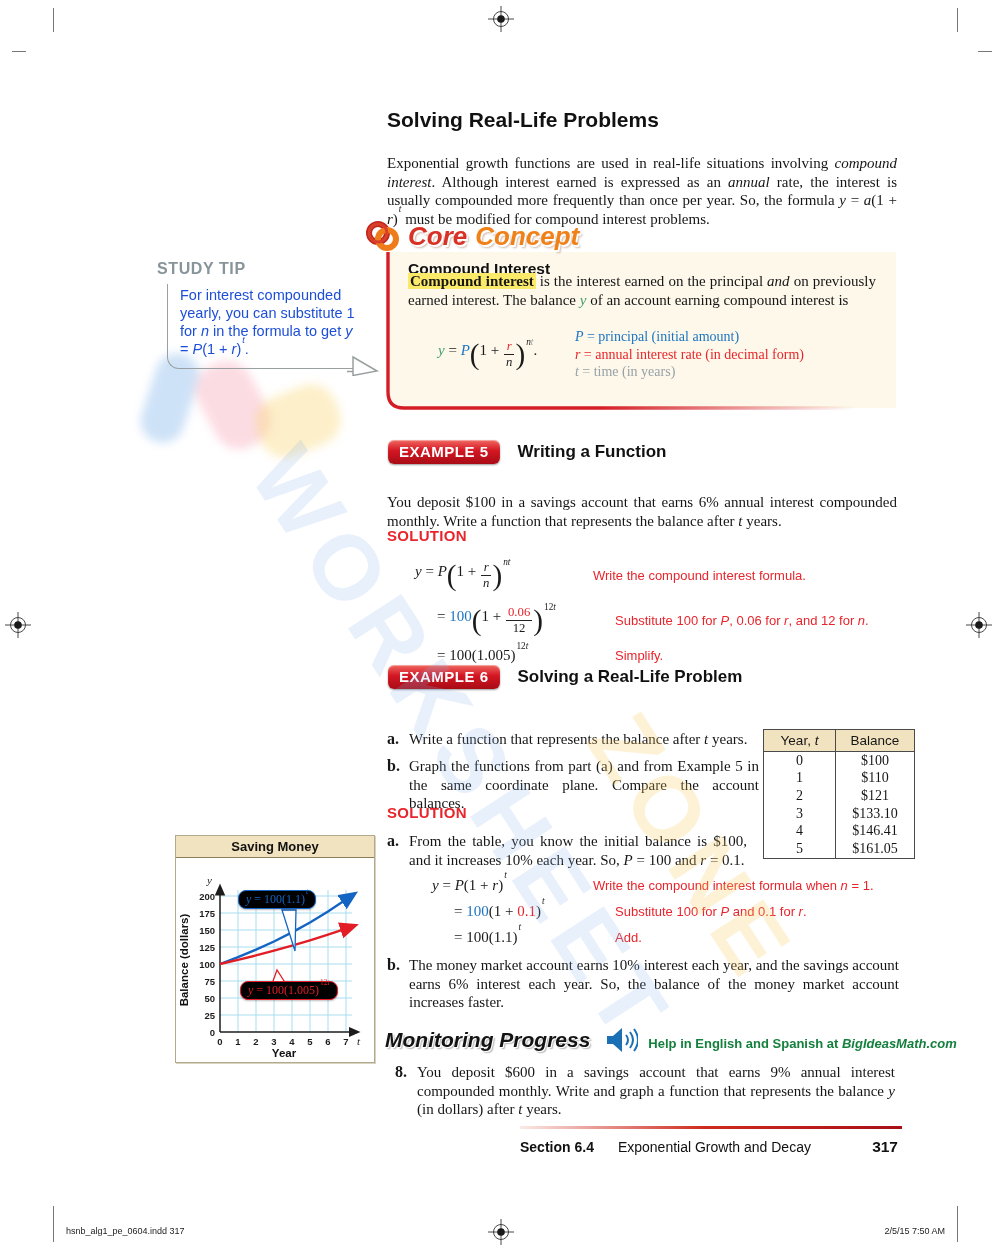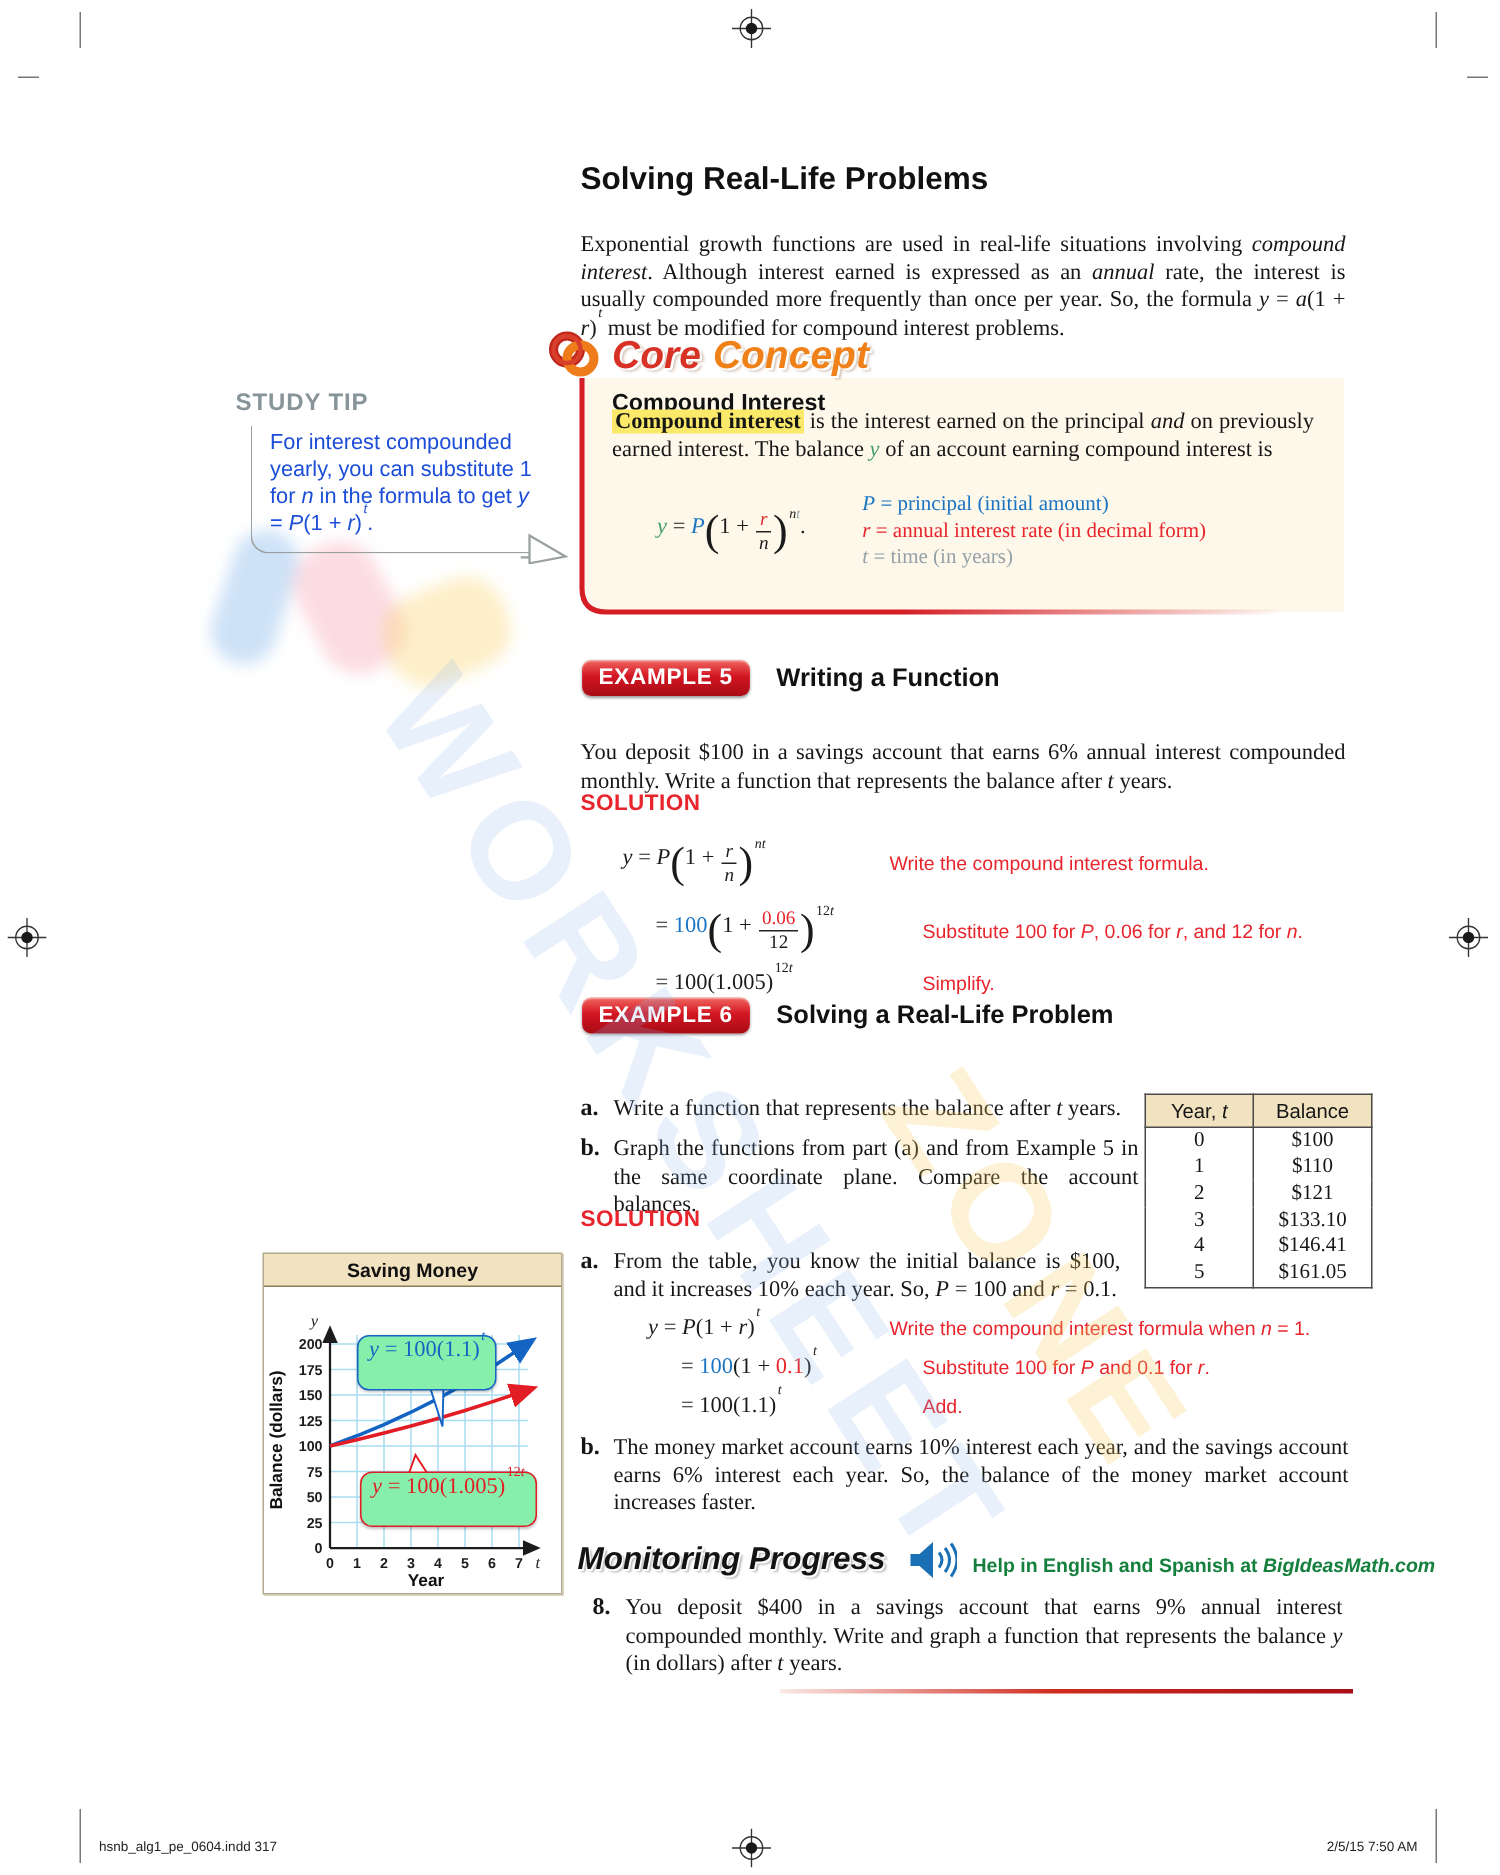--- a/index.html
+++ b/index.html
@@ -110,22 +110,22 @@
   .graph-body{position:relative;width:196px;height:203px;}
   #graph-svg{position:absolute;left:0;top:0;z-index:1;}
   #graph-svg .grid{stroke:#a9ddf0;stroke-width:1;}
   #graph-svg .axis{stroke:#1c1c1c;stroke-width:1.5;}
   #graph-svg .tick{font-family:"Liberation Sans",sans-serif;font-size:9.5px;font-weight:600;fill:#1c1c1c;}
   #graph-svg .ty{text-anchor:end;}
   #graph-svg .tx{text-anchor:middle;}
   #graph-svg .letter{font-family:"Liberation Serif",serif;font-style:italic;font-size:11px;fill:#1c1c1c;}
   #graph-svg .axis-title{font-family:"Liberation Sans",sans-serif;font-weight:bold;font-size:11.5px;fill:#111;text-anchor:middle;}
   .tails{position:absolute;left:0;top:0;z-index:2;pointer-events:none;}
-  .callout{position:absolute;z-index:3;background:#86efac;border-radius:8px;padding:1px 7px 17px 7px;
-      font-size:15px;white-space:nowrap;box-shadow:0 1px 2px rgba(0,0,0,0.25);}
+  .callout{position:absolute;z-index:3;background:#000000;border-radius:8px;padding:1px 7px 1px 7px;
+      font-size:12px;white-space:nowrap;box-shadow:0 1px 2px rgba(0,0,0,0.25);}
   .cblue{left:62px;top:32px;border:1.6px solid #1464c3;color:#1464c3;}
   .cred{left:64px;top:123px;border:1.6px solid #e21d25;color:#e21d25;}
 
   
   .mp-row{position:absolute;left:385px;top:1026px;display:flex;align-items:center;z-index:2;}
   .mp-title{font-family:"Liberation Sans",sans-serif;font-weight:bold;font-style:italic;font-size:21px;color:#131313;
       text-shadow:1px 1px 0 #fff,2px 2px 1.5px rgba(0,0,0,0.3);}
   .mp-icon{margin:0 10px 0 16px;}
   .mp-help{font-family:"Liberation Sans",sans-serif;font-weight:bold;font-size:13px;color:#15803d;padding-top:6px;}
 
@@ -389,20 +389,25 @@
     <svg class="mp-icon" width="32" height="28" viewBox="0 0 32 28">
       <polygon points="1,10 7,10 16,2 16,26 7,18 1,18" fill="#1a6fb5"></polygon>
       <path d="M20,9 q4,5 0,10" fill="none" stroke="#1a6fb5" stroke-width="2"></path>
       <path d="M24,6 q6,8 0,16" fill="none" stroke="#1a6fb5" stroke-width="2"></path>
       <path d="M28,3 q8,11 0,22" fill="none" stroke="#1a6fb5" stroke-width="2"></path>
     </svg>
     <span class="mp-help"><span>Help in English and Spanish at </span><span class="it">BigIdeasMath.com</span></span>
   </div>
   <div class="li" style="left:395px;top:1063px;width:500px;">
     <span class="li-label">8.</span>
-    <span class="li-body"><span>You deposit $400 in a savings account that earns 9% annual interest compounded monthly. Write and graph a function that represents the balance </span><span class="it">y</span><span> (in dollars) after </span><span class="it">t</span><span> years.</span></span>
+    <span class="li-body"><span>You deposit $600 in a savings account that earns 9% annual interest compounded monthly. Write and graph a function that represents the balance </span><span class="it">y</span><span> (in dollars) after </span><span class="it">t</span><span> years.</span></span>
   </div>
 
   <div class="red-rule"></div>
+  <div class="sec-footer">
+    <span class="sec-name">Section 6.4</span>
+    <span class="sec-chapter">Exponential Growth and Decay</span>
+    <span class="sec-page">317</span>
+  </div>
   <div class="print-footer" style="left:66px;top:1226px;">hsnb_alg1_pe_0604.indd   317</div>
   <div class="print-footer" style="right:55px;top:1226px;">2/5/15   7:50 AM</div>
 
 </div>
 
 </body></html>

